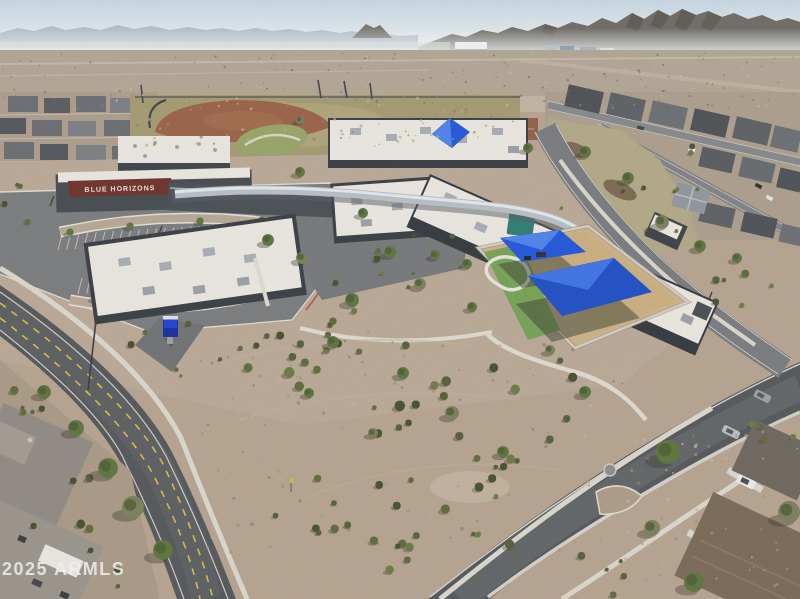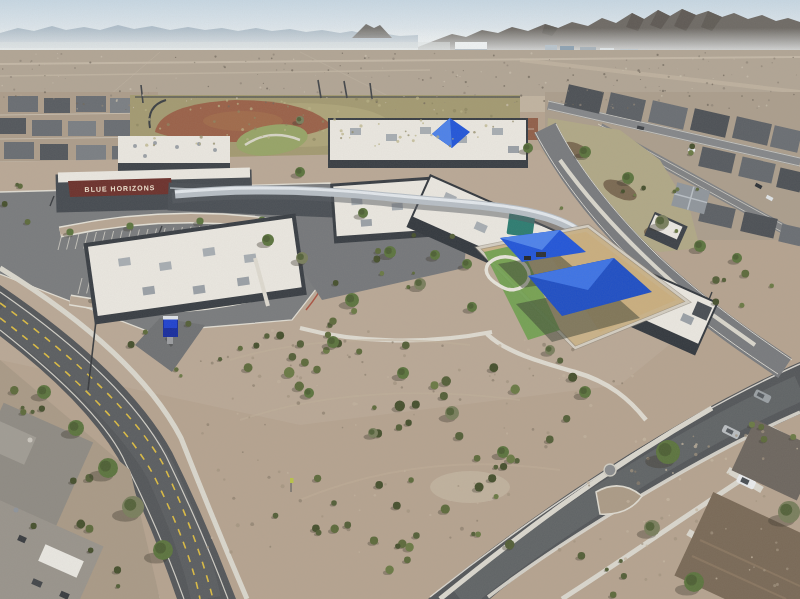--- a/index.html
+++ b/index.html
@@ -1243,13 +1243,14 @@
         <circle cx="465.75" cy="263" r="2.75" fill="#4c5c33" opacity="0.8"></circle>
         <ellipse cx="468.5" cy="311" rx="6" ry="2.75" fill="#3e3b30" opacity="0.38"></ellipse>
         <circle cx="472" cy="307" r="5" fill="#5d7540"></circle>
         <circle cx="470.75" cy="306" r="2.75" fill="#4c5c33" opacity="0.8"></circle>
       </g>
 
   <rect x="0" y="48" width="800" height="551" filter="url(#noise)" opacity=".5"></rect>
 </svg>
 
 <div class="school-sign-label">BLUE HORIZONS</div>
+<div class="watermark">2025 ARMLS</div>
 </div>
 
 </body></html>

